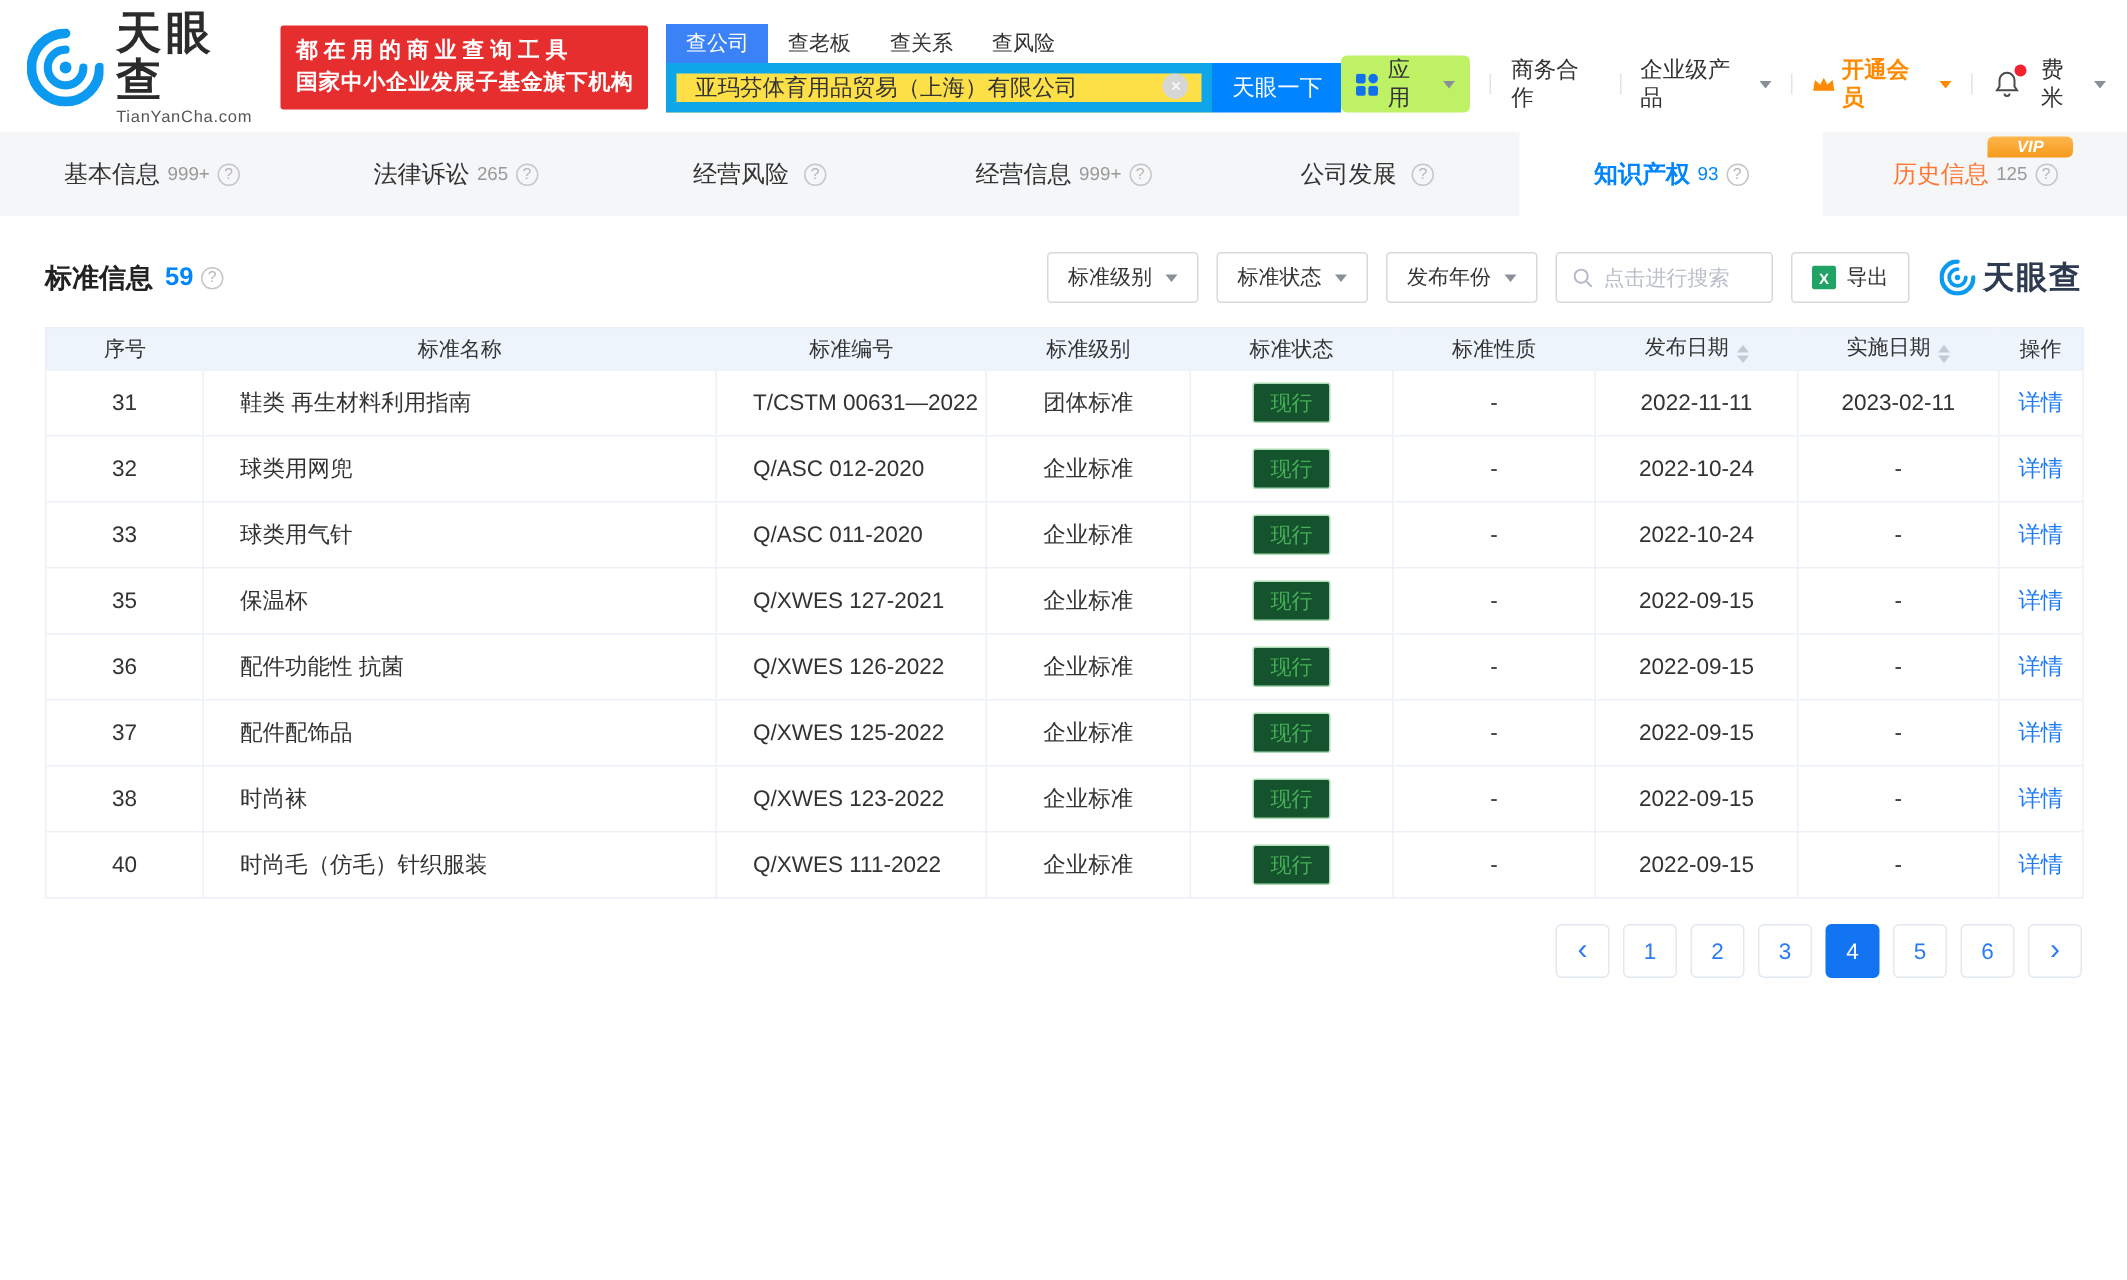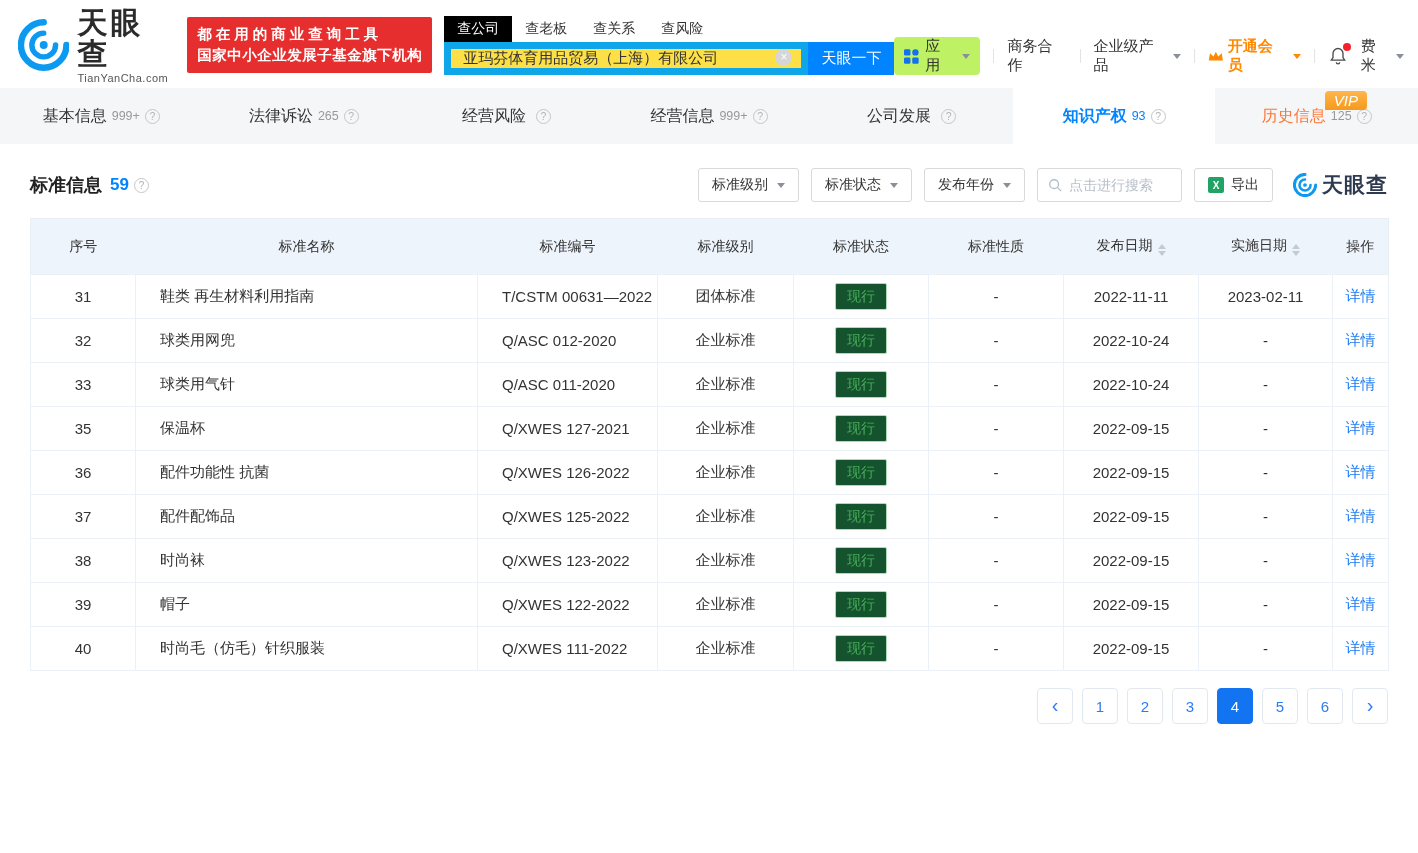--- a/index.html
+++ b/index.html
@@ -12,21 +12,21 @@
   .logo-swirl { width:52px; height:52px; }
   .logo-text .brand { font-size:30px; font-weight:bold; color:#2b2b2b; letter-spacing:3px; line-height:1.05; }
   .logo-text .domain { font-size:11px; color:#555; letter-spacing:.5px; margin-top:2px; }
   .slogan { margin-left:12px; background:#e62e2e; color:#fff; padding:7px 10px; border-radius:2px;
     font-size:14.5px; line-height:1.45; font-weight:bold; white-space:nowrap; }
   .slogan .l1 { letter-spacing:4px; }
   .slogan .l2 { letter-spacing:.5px; }
   .search-area { margin-left:12px; width:455px; }
   .search-tabs { display:flex; font-size:14px; }
   .stab { padding:4px 13px; cursor:pointer; color:#333; }
-  .stab.active { background:#000000; color:#fff; }
+  .stab.active { background:#3b82f6; color:#fff; }
   .search-row { display:flex; height:33px; }
   .search-box { flex:1; border:7px solid #0ea5e9; display:flex; padding:0 9px 0 12px; background:#fde047; }
   .search-box input { border:none; outline:none; flex:1; font-size:15px; color:#333; background:transparent; }
   .clear-ic { width:17px; height:17px; border-radius:50%; background:#d6d6d6; color:#fff; font-size:12px;
     display:flex; align-items:center; justify-content:center; cursor:pointer; line-height:1; }
   .search-btn { width:86px; background:#0084ff; color:#fff; border:none; font-size:15px; cursor:pointer; }
   .top-nav { margin-left:auto; display:flex; align-items:center; gap:13px; font-size:15px; margin-top:22px; }
   .apps-chip { background:#bef264; border-radius:4px; padding:0 10px; display:flex; align-items:center; gap:6px; cursor:pointer; }
   .nav-link { color:#333; text-decoration:none; display:flex; align-items:center; gap:4px; cursor:pointer; }
   .nav-link.vip { color:#ff8a00; font-weight:bold; }
@@ -40,22 +40,22 @@
   
   .tabbar { height:56px; background:#f5f6f8; display:grid; grid-template-columns:repeat(7,1fr); }
   .tab { display:flex; align-items:center; justify-content:center; font-size:16px; cursor:pointer; position:relative; }
   .tab-count { font-size:12.5px; color:#999; margin-left:5px; }
   .tab.active { background:#fff; }
   .tab.active .tab-label { color:#0084ff; font-weight:bold; }
   .tab.active .tab-count { color:#0084ff; }
   .tab.vip .tab-label { color:#ff7733; }
   .vip-badge { display:none; }
   .tab.vip .vip-badge { display:block; position:absolute; top:3px; left:50%; transform:translateX(8px);
-    background:linear-gradient(180deg,#ffb64d,#f59a1c); color:#fff; font-size:15px; font-weight:normal;
-    font-style:italic; padding:1px 9px; border-radius:4px 4px 4px 0; }
+    background:linear-gradient(180deg,#ffb64d,#f59a1c); color:#fff; font-size:11px; font-weight:bold;
+    font-style:italic; padding:1px 20px; border-radius:4px 4px 4px 0; }
   .tab-help { display:none; }
   .tab.help .tab-help { display:inline-flex; }
   .help-ic { width:15px; height:15px; border-radius:50%; border:1px solid #c6c6c6; color:#b5b5b5;
     font-size:10.5px; align-items:center; justify-content:center; display:inline-flex; margin-left:5px; line-height:1; }
 
   
   main { padding:0 30px; }
   .section-head { display:flex; align-items:center; margin:24px 0 16px; }
   .sec-title { font-size:18px; font-weight:bold; color:#222; }
   .sec-count { color:#0084ff; font-weight:bold; font-size:17px; margin-left:8px; }
@@ -69,21 +69,21 @@
   .mini-search input::placeholder { color:#b9c0ca; }
   .watermark { display:flex; align-items:center; gap:5px; margin-left:8px; }
   .watermark .wm-text { font-size:21px; font-weight:bold; color:#2e3a50; letter-spacing:1px; }
   .wm-swirl { width:24px; height:24px; }
 
   .summary { background:#f4f7fc; border:1px solid #e9eff8; border-radius:2px; padding:19px 13px;
     font-size:15px; color:#333; margin-bottom:20px; }
   .summary .red { color:#f5483b; }
 
   table.std { width:100%; border-collapse:collapse; border:1px solid #e8eef6; table-layout:fixed; }
-  .std th { background:#eef4fc; height:56px; font-weight:normal; font-size:14px; color:#333; }
+  .std th { background:#eef4fc; height:28px; font-weight:normal; font-size:14px; color:#333; }
   .std td { height:44px; border:1px solid #ecf1f8; font-size:15px; color:#333; text-align:center; padding:0 8px;
     overflow:hidden; white-space:nowrap; }
   .std td.c-name, .std td.c-code { text-align:left; padding-left:24px; }
   .badge { display:inline-block; padding:4px 11px; background:#14532d; border:1px solid #abdcb4;
     color:#47ad58; border-radius:2px; font-size:14px; line-height:1.2; }
   .link { color:#1d7bf4; text-decoration:none; cursor:pointer; }
   .sort { display:inline-flex; flex-direction:column; gap:2px; margin-left:5px; vertical-align:1px; }
   .sort i { width:0; height:0; border-left:4px solid transparent; border-right:4px solid transparent; }
   .sort .up { border-bottom:5px solid #c3cad4; }
   .sort .down { border-top:5px solid #c3cad4; }
@@ -420,35 +420,20 @@
             <span class="badge">现行</span>
           </td>
           <td class="c-nature">-</td>
           <td class="c-pub">2022-09-15</td>
           <td class="c-impl">-</td>
           <td class="c-action">
             <a class="link">详情</a>
           </td>
         </tr>
 
-        <tr>
-          <td class="c-seq">39</td>
-          <td class="c-name">帽子</td>
-          <td class="c-code">Q/XWES 122-2022</td>
-          <td class="c-level">企业标准</td>
-          <td class="c-status">
-            <span class="badge">现行</span>
-          </td>
-          <td class="c-nature">-</td>
-          <td class="c-pub">2022-09-15</td>
-          <td class="c-impl">-</td>
-          <td class="c-action">
-            <a class="link">详情</a>
-          </td>
-        </tr>
 
         <tr>
           <td class="c-seq">40</td>
           <td class="c-name">时尚毛（仿毛）针织服装</td>
           <td class="c-code">Q/XWES 111-2022</td>
           <td class="c-level">企业标准</td>
           <td class="c-status">
             <span class="badge">现行</span>
           </td>
           <td class="c-nature">-</td>

